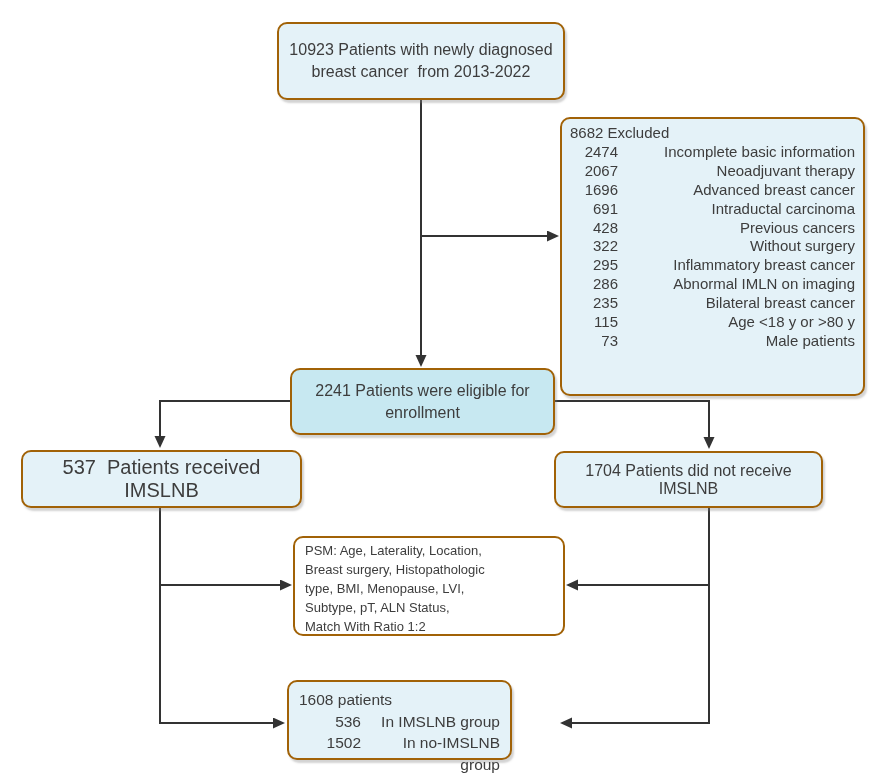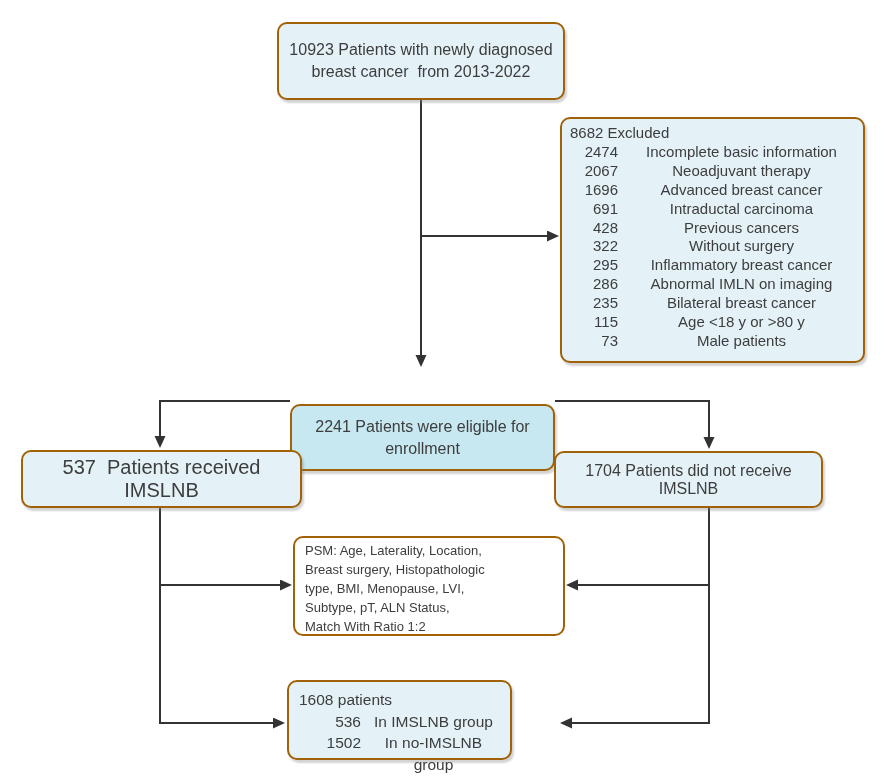--- a/index.html
+++ b/index.html
@@ -38,38 +38,38 @@
     text-align: center;
   }
   .pre {
     white-space: pre-wrap;
   }
   .box-initial {
     left: 277px; top: 22px; width: 288px; height: 78px;
     font-size: 16px; line-height: 22px;
   }
   .box-excluded {
-    left: 560px; top: 117px; width: 305px; height: 246px;
+    left: 560px; top: 117px; width: 305px; height: 279px;
     font-size: 15px; line-height: 18.9px;
     padding: 5px 8px;
   }
   .excluded-grid {
     display: grid;
     grid-template-columns: 48px 1fr;
     column-gap: 10px;
   }
   .excluded-header {
     grid-column: 1 / span 2;
   }
   .num-cell { text-align: right; }
-  .label-cell { text-align: center; }
+  .label-cell { text-align: right; }
   .box-eligible {
     left: 290px; top: 368px; width: 265px; height: 67px;
     background: #c7e8f1;
-    font-size: 16px; line-height: 22px; margin-top: 36px;
+    font-size: 16px; line-height: 22px;
   }
   .box-imslnb {
     left: 21px; top: 450px; width: 281px; height: 58px;
     font-size: 20px;
   }
   .box-no-imslnb {
     left: 554px; top: 451px; width: 269px; height: 57px;
     font-size: 16px;
   }
   .box-psm {

